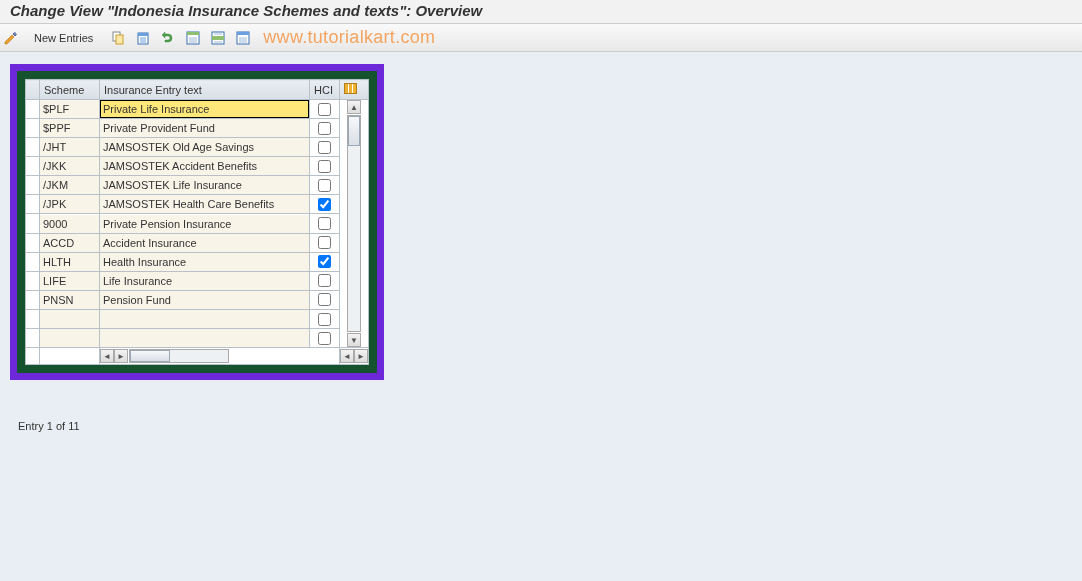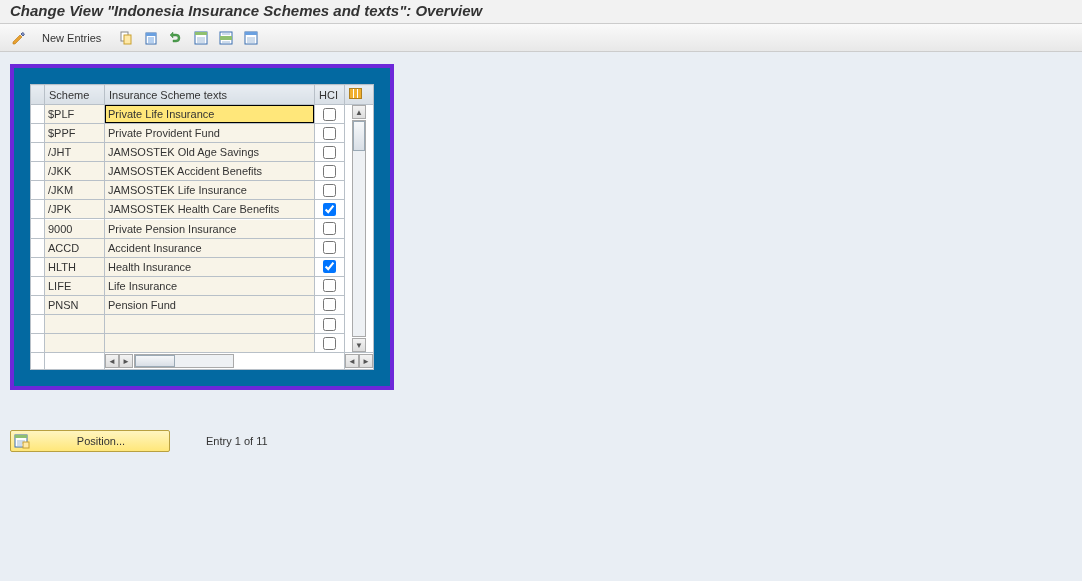--- a/index.html
+++ b/index.html
@@ -22,21 +22,21 @@
   .title-text {
     font-style: italic;
     font-weight: bold;
     font-size: 15px;
     color: #333;
   }
   .toolbar {
     display: flex;
     align-items: center;
     gap: 3px;
-    padding: 3px 8px;
+    padding: 3px 0;
     background: linear-gradient(#fafafa,#e8e8e8);
     border-bottom: 1px solid #ccc;
     height: 28px;
   }
   .toolbar .tbtn {
     display:inline-flex;
     align-items:center;
     justify-content:center;
     height:20px;
     min-width:20px;
@@ -67,23 +67,23 @@
     pointer-events:none;
   }
   .content-area {
     background: #e9eef4;
     padding: 12px 10px;
     height: calc(100% - 52px);
     position: relative;
   }
   .table-wrap {
     display:inline-block;
-    border:4px solid #6d28d9;
-    background:#0369a1;
-    padding:16px;
+    border:7px solid #6d28d9;
+    background:#14532d;
+    padding:8px;
   }
   table.grid {
     border-collapse: collapse;
     background:#fff;
   }
   table.grid th, table.grid td {
     border:1px solid #b8c0c8;
     font-size:11px;
     padding:0;
     text-align:left;
@@ -272,30 +272,31 @@
         <path d="M4 4h8M4 12h8" stroke="#9cb8d8"></path>
       </svg>
   </span>
   <span class="tbtn">
     <svg class="ico" viewBox="0 0 16 16">
         <rect x="2" y="2" width="12" height="12" fill="#fff" stroke="#3b6fb0"></rect>
         <rect x="2" y="2" width="12" height="3" fill="#6aa0e0"></rect>
         <path d="M4 8h8M4 10h8M4 12h8" stroke="#9cb8d8"></path>
       </svg>
   </span>
+  <span class="watermark">www.tutorialkart.com</span>
 </div>
 
 <div class="content-area">
   <div class="table-wrap">
     <table class="grid">
       <thead>
         <tr>
           <th class="row-selector"></th>
           <th>Scheme</th>
-          <th>Insurance Scheme texts</th>
+          <th>Insurance Entry text</th>
           <th>HCI</th>
           <th class="config-col"><span class="config-icon"></span></th>
         </tr>
       </thead>
       <tbody id="grid-body">
           <tr>
             <td class="row-selector"></td>
             <td class="scheme-cell"><input class="scheme-input" value="$PLF" style=""></td>
             <td class="text-cell"><input class="text-input highlighted" value="Private Life Insurance" style=""></td>
             <td class="hci-cell">
@@ -426,26 +427,15 @@
             <span class="scroll-btn">◄</span>
             <span class="scroll-btn">►</span>
           </div>
         </td>
       </tr>
     </tbody>
       </table>
   </div>
 
   <div class="footer-row">
-    <div class="position-btn">
-      <span class="pos-icon">
-        <svg class="ico" viewBox="0 0 16 16">
-            <rect x="1" y="2" width="12" height="12" fill="#fff" stroke="#3b6fb0"></rect>
-            <rect x="1" y="2" width="12" height="3" fill="#8fc070"></rect>
-            <path d="M3 8h8M3 10h8M3 12h5" stroke="#9cb8d8"></path>
-            <rect x="9" y="9" width="6" height="6" fill="#ffe9a8" stroke="#c9a030"></rect>
-          </svg>
-      </span>
-      <span>Position...</span>
-    </div>
     <span class="entry-text">Entry 1 of 11</span>
   </div>
 </div>
 
 </body></html>

